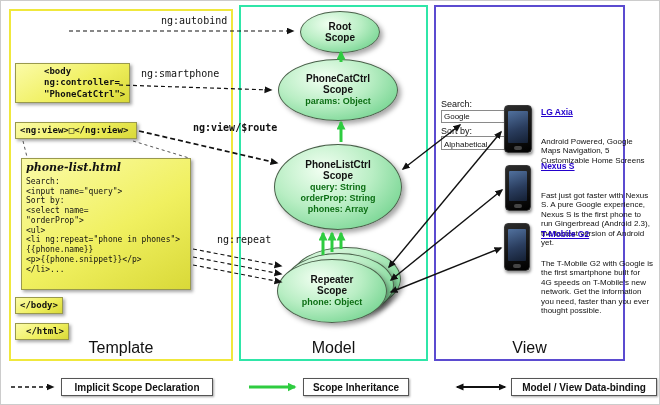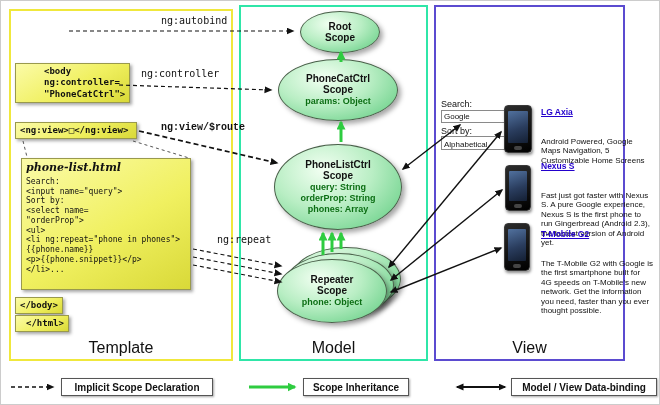--- a/index.html
+++ b/index.html
@@ -101,21 +101,21 @@
     <div class="codeline">&lt;ul&gt;</div>
     <div class="codeline">&lt;li ng:repeat="phone in phones"&gt;</div>
     <div class="codeline">{{phone.name}}</div>
     <div class="codeline">&lt;p&gt;{{phone.snippet}}&lt;/p&gt;</div>
     <div class="codeline">&lt;/li&gt;...</div>
   </div>
 
   <div class="ybox" style="left:14px; top:296px;">
     <span>&lt;/body&gt;</span>
   </div>
-  <div class="ybox" style="left:14px; top:314px;padding-left:10px;">
+  <div class="ybox" style="left:14px; top:322px;padding-left:10px;">
     <span>&lt;/html&gt;</span>
   </div>
 
   <div class="ellipse" style="left:277px; top:58px; width:120px; height:62px;">
     <div class="etitle w85">PhoneCatCtrl Scope</div>
     <div class="eprop">params: Object</div>
   </div>
 
   <div class="ellipse" style="left:299px; top:10px; width:80px; height:42px;">
     <div class="etitle w44">Root Scope</div>
@@ -129,22 +129,22 @@
   </div>
 
   <div class="ellipse stack" style="left:290px; top:246px; width:110px; height:64px;"></div>
   <div class="ellipse stack" style="left:283px; top:252px; width:110px; height:64px;"></div>
   <div class="ellipse" style="left:276px; top:258px; width:110px; height:64px;">
     <div class="etitle w60">Repeater Scope</div>
     <div class="eprop">phone: Object</div>
   </div>
 
   <div class="alabel" style="left:160px; top:14px;">ng:autobind</div>
-  <div class="alabel" style="left:140px; top:67px;">ng:controller</div>
-  <div class="alabel bold" style="left:160px; top:121px;font-family:Liberation Mono, monospace;">ng:view/$route</div>
+  <div class="alabel" style="left:140px; top:67px;">ng:smartphone</div>
+  <div class="alabel bold" style="left:192px; top:121px;">ng:view/$route</div>
   <div class="alabel" style="left:216px; top:233px;">ng:repeat</div>
 
   <div class="vtext" style="left:440px; top:98px;">Search:</div>
   <input class="vinput" style="left: 440px; top: 109px;" readonly="" value="Google">
   <div class="vtext" style="left:440px; top:125px;">Sort by:</div>
   <div class="vselect" style="left:440px; top:135px;">
     <span class="seltext">Alphabetical</span>
     <span class="selarrow">▼</span>
   </div>
 

